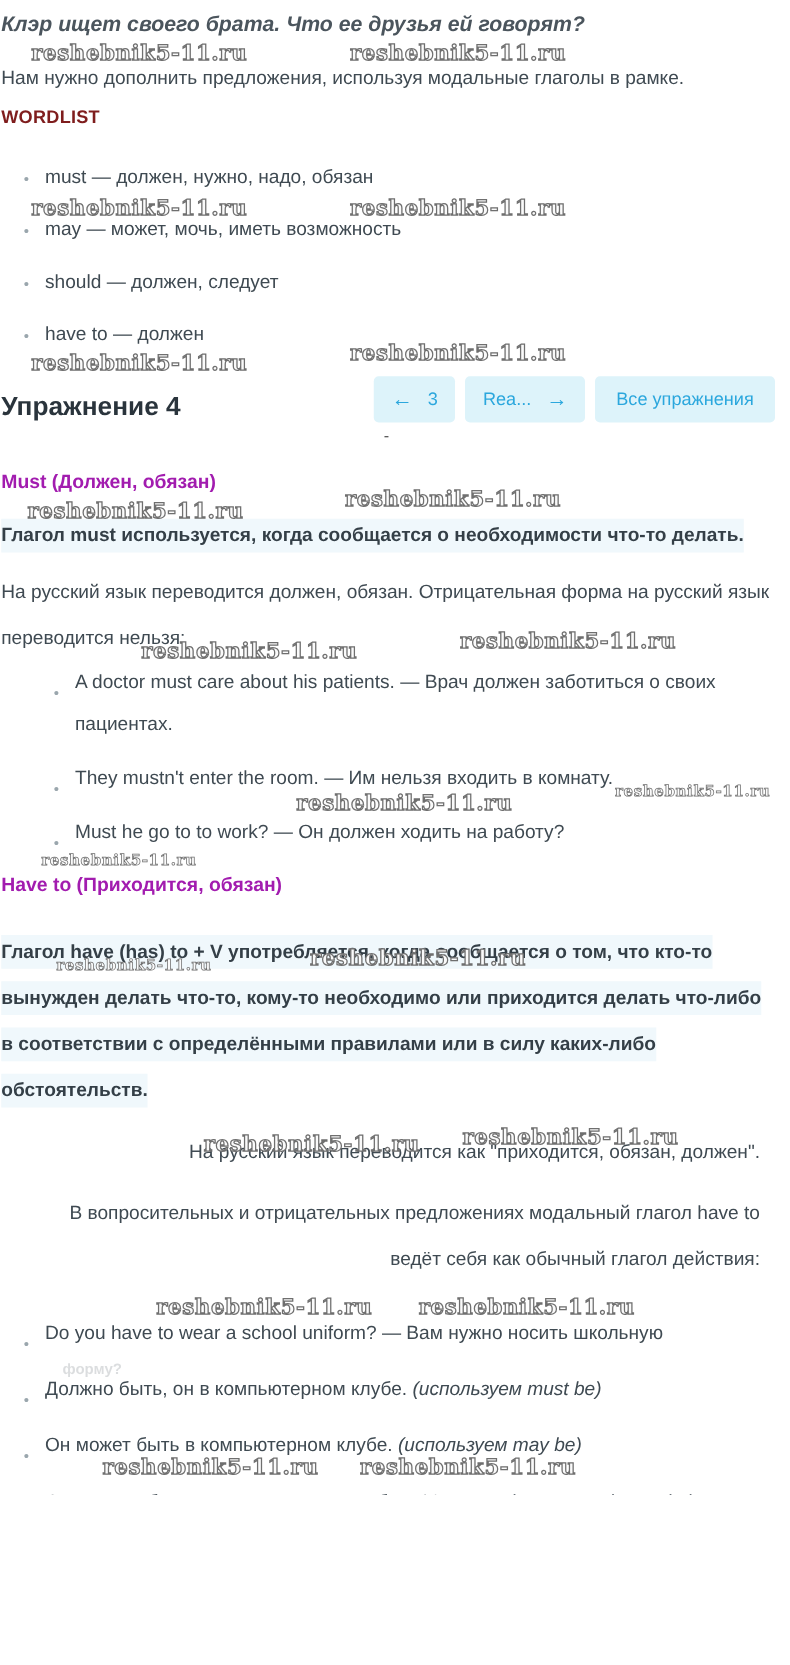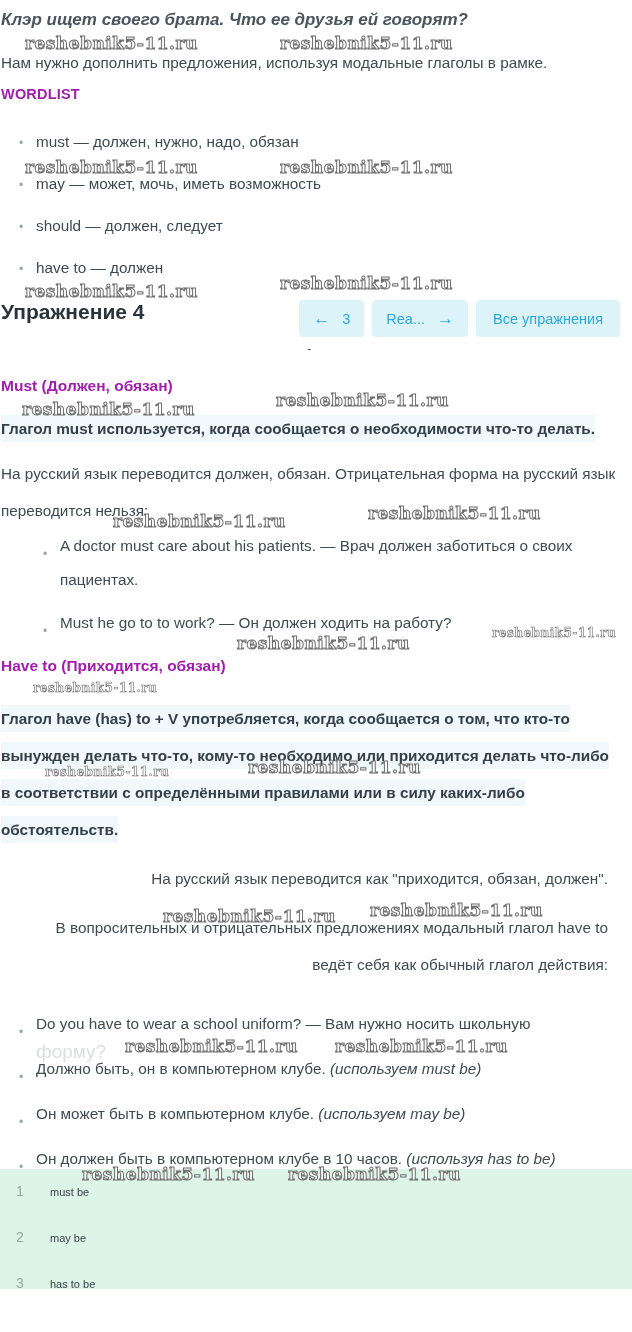--- a/index.html
+++ b/index.html
@@ -1,39 +1,39 @@
 <!DOCTYPE html>
 <html><head>
 <meta charset="utf-8">
 <style>
   * { box-sizing: border-box; }
   html,body { margin:0; padding:0; background:#fff; }
   .page {
-    position:relative; width:632px; height:1332px; overflow:hidden;
+    position:relative; width:632px; height:1196px; overflow:hidden;
     font-family:"Liberation Sans", sans-serif; color:#3f4a52; background:#fff;
   }
   .content { padding:0 12px 0 1px; }
 
   .q-italic {
     margin:0; padding-top:9px; font-style:italic; font-weight:600;
     font-size:17px; line-height:22px; color:#4b555d;
   }
   .task { margin:22px 0 0 0; font-size:15.3px; line-height:19px; }
-  .wordlist-title { margin:14px 0 0 0; font-size:14.5px; font-weight:bold; color:#a21caf; letter-spacing:0.2px; }
+  .wordlist-title { margin:14px 0 0 0; font-size:14.5px; font-weight:bold; color:#7f1d1d; letter-spacing:0.2px; }
 
   ul.bullets { list-style:none; margin:0; padding:0; }
   ul.bullets li { position:relative; padding-left:35px; }
   ul.bullets li::before {
     content:"•"; position:absolute; left:18px; top:1px;
     font-size:12px; color:#9aa6ad;
   }
   ul.wordlist { margin-top:30px; }
   ul.wordlist li { line-height:20px; margin-bottom:22px; font-size:15.3px; }
 
-  .ex-header { display:flex; align-items:flex-start; height:38px; }
+  .ex-header { display:flex; align-items:flex-end; height:38px; }
   .ex-title { margin:0; font-size:21px; font-weight:bold; color:#2a343c; }
   .nav-buttons { margin-left:auto; display:flex; gap:8px; }
   .nav-btn {
     display:flex; align-items:center; justify-content:center; gap:12px;
     height:37px; border:none; border-radius:4px; cursor:pointer;
     background:#ddf3fa; color:#2ba7dd; font-family:"Liberation Sans", sans-serif;
     font-size:14.5px; padding:0 14px; white-space:nowrap;
   }
   .nav-btn .arrow { font-size:17px; line-height:1; }
   .nav-btn.wide { padding:0 17px; }
@@ -46,21 +46,21 @@
   .para.tight { margin:12px;text-align:right; }
 
   ul.examples { margin-top:0;margin-left:24px; }
   ul.examples li { font-size:15.3px; line-height:34px; margin-bottom:9px; }
   ul.examples li::before { top:8px; }
 
   ul.clues { margin-top:24px; }
   ul.clues li { font-size:15.3px; line-height:34px; margin-bottom:11px; white-space:nowrap; }
   ul.clues li::before { top:8px; }
   ul.clues li .note { font-style:italic; }
-  .faded { position:absolute; left:35px; top:28px; opacity:0.18; font-size:19px; }
+  .faded { position:absolute; left:49px; top:28px; opacity:0.18; font-size:12px;font-weight:bold; }
 
   .answer-box {
     position:relative; margin:-18px 0 0 -1px; width:632px; height:120px;
     background:#ddf5e6; padding:10px 0 0 0;
   }
   .answer-row { display:flex; align-items:baseline; line-height:24px; margin-bottom:21px; }
   .answer-row .num { width:20px; margin-left:16px; font-size:14px; color:#8fa89a; }
   .answer-row .ans { margin-left:14px; font-size:11px; color:#37424a; }
 
   .wm {
@@ -102,20 +102,21 @@
         <button class="nav-btn wide">Все упражнения</button>
       </div>
     </div>
 
     <h4 class="sec-heading">Must (Должен, обязан)</h4>
     <p class="bold-para"><span class="hl">Глагол must используется, когда сообщается о необходимости что-то делать.</span></p>
     <p class="para">На русский язык переводится должен, обязан. Отрицательная форма на русский язык переводится нельзя:</p>
 
     <ul class="bullets examples">
       <li>A doctor must care about his patients. — Врач должен заботиться о своих пациентах.</li>
+      <li>They mustn't enter the room. — Им нельзя входить в комнату.</li>
       <li>Must he go to to work? — Он должен ходить на работу?</li>
     </ul>
 
     <h4 class="sec-heading" style="margin-top:16px;">Have to (Приходится, обязан)</h4>
     <p class="bold-para" style="margin-top:24px;"><span class="hl">Глагол have (has) to + V употребляется, когда сообщается о том, что кто-то вынужден делать что-то, кому-то необходимо или приходится делать что-либо в соответствии с определёнными правилами или в силу каких-либо обстоятельств.</span></p>
     <p class="para tight">На русский язык переводится как "приходится, обязан, должен".</p>
     <p class="para tight">В вопросительных и отрицательных предложениях модальный глагол have to ведёт себя как обычный глагол действия:</p>
 
     <ul class="bullets clues">
       <li>

